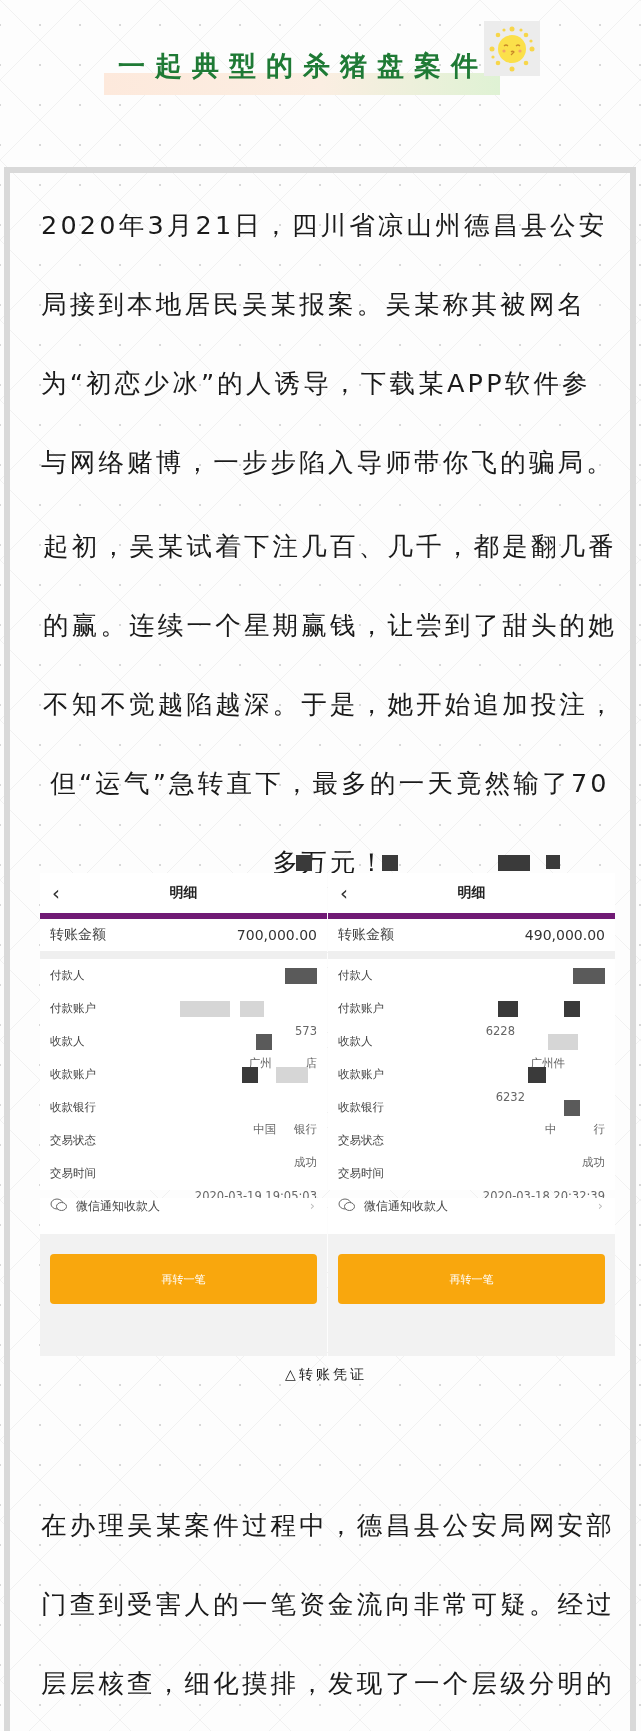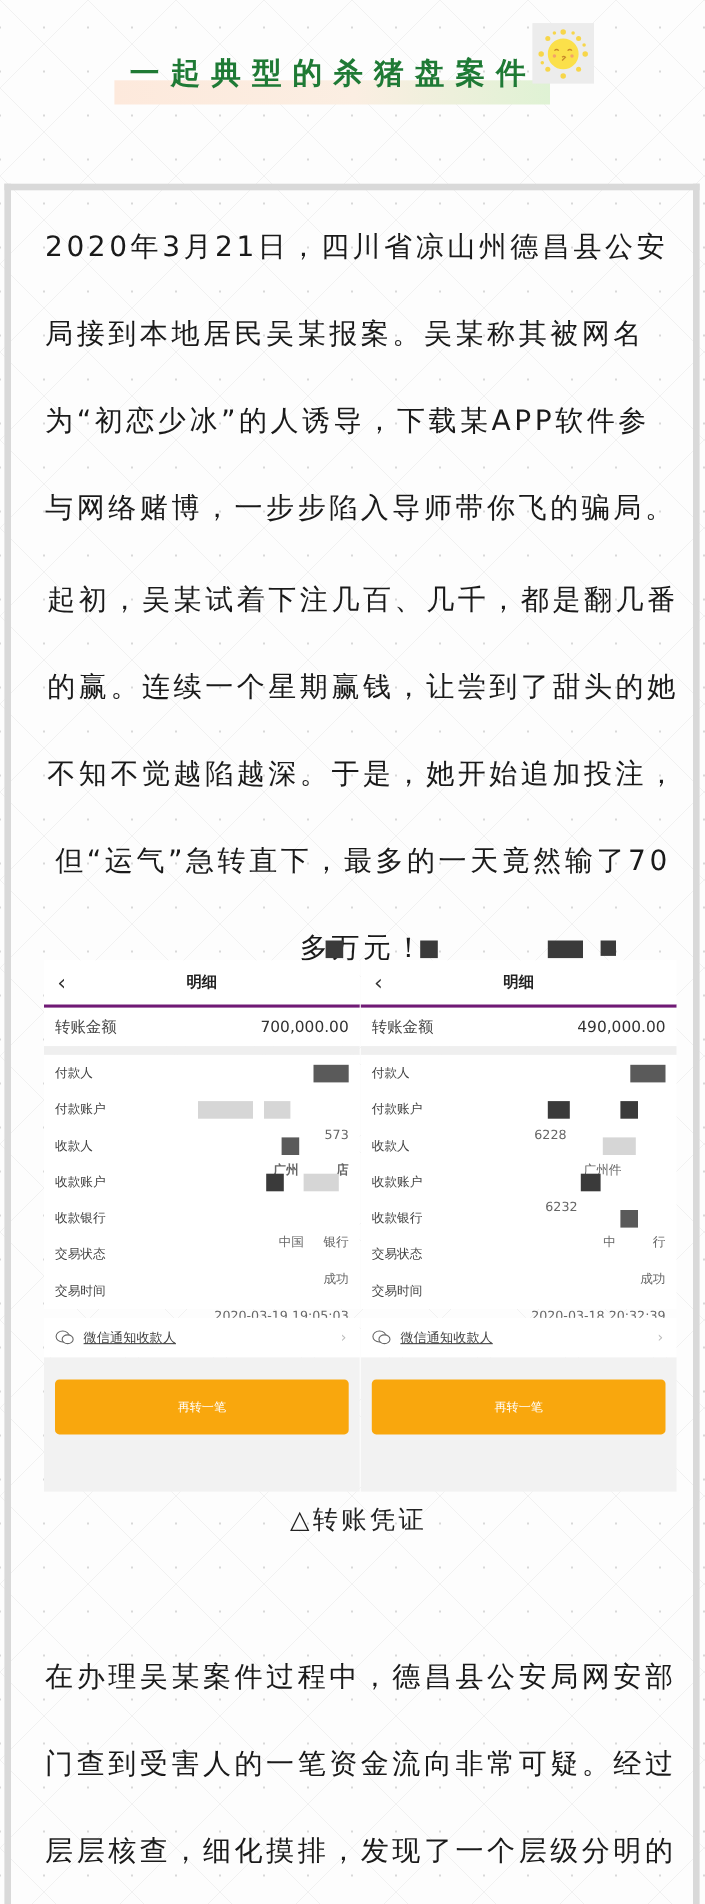--- a/index.html
+++ b/index.html
@@ -54,47 +54,47 @@
   .redact.light { background: #d6d6d6; }
   .redact.mid { background: #5a5a5a; }
   .nav {
     height: 40px; background: #fff; position: relative;
     display: flex; align-items: center; justify-content: center;
     font-size: 14px; font-weight: bold; color: #222;
   }
   .nav .back { position: absolute; left: 12px; top: 8px; font-size: 20px; font-weight: normal; color: #333; }
   .amount-row {
     height: 38px; background: #fff; display: flex; align-items: center; justify-content: space-between;
-    padding: 0 10px; border-top: 3px solid #701a75;
+    padding: 0 10px; border-top: 6px solid #701a75;
   }
   .amount-row .lbl { font-size: 14px; color: #444; }
   .amount-row .val { font-size: 14px; color: #333; }
   .sep { height: 8px; background: #efefef; }
   .detail { background: #fff; text-align: center; }
   .drow {
     height: 33px; display: flex; align-items: center; justify-content: space-between;
     padding: 0 10px; position: relative;
   }
   .drow .lbl { font-size: 11.5px; color: #444; }
   .drow .val { font-size: 11.5px; color: #666; position: relative; margin-top: 44px; }
   .wechat {
-    height: 36px; background: #fff; display: flex; align-items: center; padding: 0 10px;
-    font-size: 12px; color: #444; margin-top: 8px; position: relative; text-decoration: underline;
+    height: 36px; background: #fff; display: flex; padding: 0 10px;
+    font-size: 12px; color: #444; margin-top: 8px; position: relative;
   }
   .wechat .wx { width: 18px; height: 14px; margin-right: 8px; }
   .wechat .chev { position: absolute; right: 12px; color: #bbb; font-size: 13px; }
   .grey-area { background: #f2f2f2; height: 122px; position: relative; }
   .btn {
     position: absolute; left: 10px; right: 10px; top: 20px; height: 50px;
     background: #f9a70d; border-radius: 4px; color: #fff;
     font-size: 11px; display: flex; align-items: center; justify-content: center;
   }
   .caption {
     position: absolute; left: 0; top: 1193px; width: 632px; text-align: center;
-    font-size: 23px; color: #222; letter-spacing: 3px;
+    font-size: 14px; color: #222; letter-spacing: 3px;
   }
 </style>
 </head>
 <body>
 
 <div class="header">
   <div class="title-bar"></div>
   <div class="title-text">一起典型的杀猪盘案件</div>
   <div class="sun-box">
     <svg viewBox="0 0 56 55">
@@ -150,21 +150,21 @@
         </div>
         <div class="drow">
           <span class="lbl">付款账户</span>
           <span class="redact light" style="left:140px;top:9px;width:50px;height:16px;"></span>
           <span class="redact light" style="left:200px;top:9px;width:24px;height:16px;"></span>
           <span class="val">573</span>
         </div>
         <div class="drow">
           <span class="lbl">收款人</span>
           <span class="redact mid" style="left:216px;top:9px;width:16px;height:16px;"></span>
-          <span class="val" style="word-spacing:30px;font-weight:bold;">广州 店</span>
+          <span class="val" style="word-spacing:30px;">广州 店</span>
         </div>
         <div class="drow">
           <span class="lbl">收款账户</span>
           <span class="redact" style="left:202px;top:9px;width:16px;height:16px;"></span>
           <span class="redact light" style="left:236px;top:9px;width:32px;height:16px;"></span>
           <span class="val"></span>
         </div>
         <div class="drow">
           <span class="lbl">收款银行</span>
           <span class="val" style="word-spacing:14px;">中国 银行</span>
@@ -223,21 +223,21 @@
           <span class="redact light" style="left:220px;top:9px;width:30px;height:16px;"></span>
         </div>
         <div class="drow">
           <span class="lbl">收款账户</span>
           <span class="val" style="margin-right:80px;">6232</span>
           <span class="redact" style="left:200px;top:9px;width:18px;height:16px;"></span>
         </div>
         <div class="drow">
           <span class="lbl">收款银行</span>
           <span class="redact mid" style="left:236px;top:9px;width:16px;height:16px;"></span>
-          <span class="val" style="word-spacing:30px;">中 行</span>
+          <span class="val" style="word-spacing:30px;font-family:Liberation Mono, monospace;">中 行</span>
         </div>
         <div class="drow">
           <span class="lbl">交易状态</span>
           <span class="val">成功</span>
         </div>
         <div class="drow">
           <span class="lbl">交易时间</span>
           <span class="val">2020-03-18 20:32:39</span>
         </div>
       </div>

